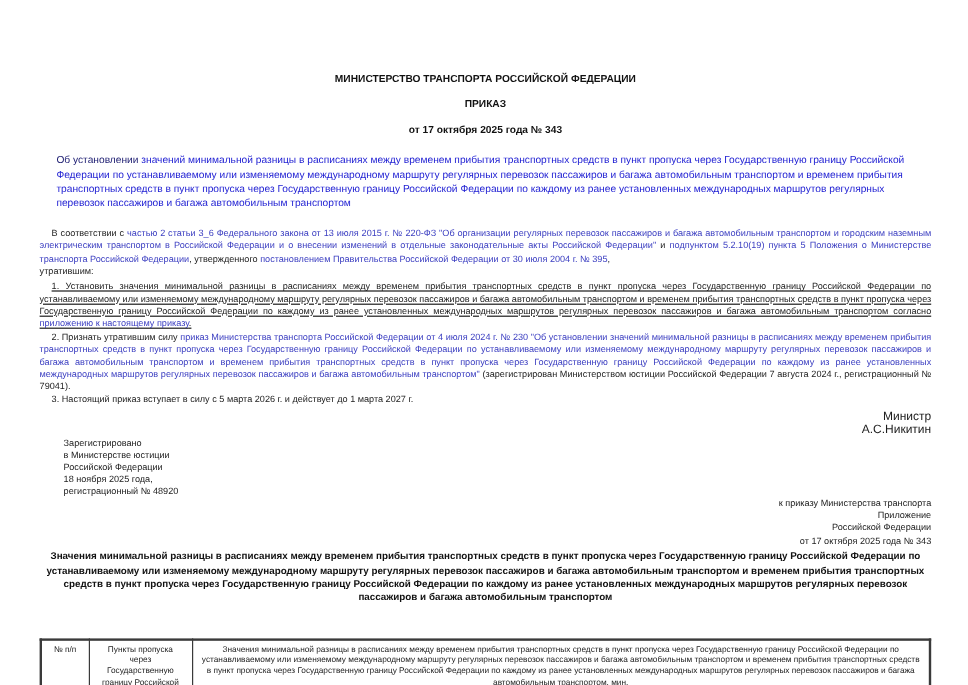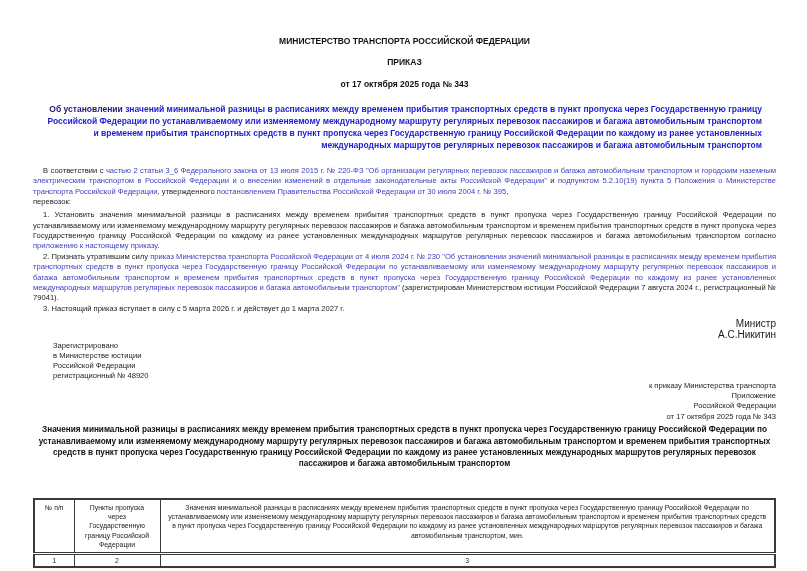--- a/index.html
+++ b/index.html
@@ -5,38 +5,38 @@
   * { margin:0; padding:0; box-sizing:border-box; }
   html,body { background:#e9e9e9; }
   .page {
     position:relative; width:807px; height:571px; background:#ffffff;
     font-family:"Liberation Sans", sans-serif; color:#1c1c1c; overflow:hidden;
     margin:0 auto;
   }
   .content { position:absolute; left:33px; right:31px; top:0; }
 
   .c-bold { text-align:center; font-weight:bold; font-size:8.5px; color:#111; }
-  #ministry { padding-top:36px; }
+  #ministry { padding-top:36px;margin-top:24px; }
   #prikaz   { margin-top:11px; }
   #dateno   { margin-top:12px; }
 
   #doc-title {
     margin-top:14px; padding:0 14px;
-    text-align:right; font-weight:bold; font-size:8.5px; line-height:12px;
+    text-align:left; font-weight:normal; font-size:8.5px; line-height:12px;
   }
   .title-prefix { color:#1b1b70; }
   .title-link   { color:#1c1cd2; text-decoration:none; cursor:pointer; }
 
   .body-txt { font-size:7.6px; line-height:10.4px; text-align:justify; color:#1c1c1c; }
   .lnk { color:#3b3ec1; text-decoration:none; cursor:pointer; }
 
   #preamble { margin-top:15px; text-indent:10px; }
   #resolve  { font-size:7.6px; line-height:10.4px; }
   .item { text-indent:10px; }
-  #item1 { margin-top:2.5px; }
+  #item1 { margin-top:2.5px;text-decoration:underline; }
 
   #signature { margin-top:5px; text-align:right; font-size:10px; line-height:10.4px; }
   #registration { margin-top:1px; font-size:7.6px; line-height:9.9px;margin-left:20px; }
   #annex-ref { text-align:right; font-size:7.6px; line-height:10.4px; margin-top:0px; }
 
   #annex-title {
     margin-top:2px; text-align:center; font-weight:bold;
     font-size:8.2px; line-height:11.4px; color:#111; padding:0 2px;
   }
 
@@ -56,37 +56,38 @@
 <div class="page">
   <div class="content">
 
     <div id="ministry" class="c-bold">МИНИСТЕРСТВО ТРАНСПОРТА РОССИЙСКОЙ ФЕДЕРАЦИИ</div>
     <div id="prikaz" class="c-bold">ПРИКАЗ</div>
     <div id="dateno" class="c-bold">от 17 октября 2025 года № 343</div>
 
     <div id="doc-title"><span class="title-prefix">Об установлении </span><span class="title-link">значений минимальной разницы в расписаниях между временем прибытия транспортных средств в пункт пропуска через Государственную границу Российской Федерации по устанавливаемому или изменяемому международному маршруту регулярных перевозок пассажиров и багажа автомобильным транспортом и временем прибытия транспортных средств в пункт пропуска через Государственную границу Российской Федерации по каждому из ранее установленных международных маршрутов регулярных перевозок пассажиров и багажа автомобильным транспортом</span></div>
 
     <p id="preamble" class="body-txt"><span>В соответствии с </span><span class="lnk">частью 2 статьи 3_6 Федерального закона от 13 июля 2015 г. № 220-ФЗ "Об организации регулярных перевозок пассажиров и багажа автомобильным транспортом и городским наземным электрическим транспортом в Российской Федерации и о внесении изменений в отдельные законодательные акты Российской Федерации"</span><span> и </span><span class="lnk">подпунктом 5.2.10(19) пункта 5 Положения о Министерстве транспорта Российской Федерации</span><span>, утвержденного </span><span class="lnk">постановлением Правительства Российской Федерации от 30 июля 2004 г. № 395</span><span>,</span></p>
-    <div id="resolve">перевозок:</div>
+    <div id="resolve">утратившим:</div>
 
     <p id="item1" class="body-txt item"><span>1. Установить значения минимальной разницы в расписаниях между временем прибытия транспортных средств в пункт пропуска через Государственную границу Российской Федерации по устанавливаемому или изменяемому международному маршруту регулярных перевозок пассажиров и багажа автомобильным транспортом и временем прибытия транспортных средств в пункт пропуска через Государственную границу Российской Федерации по каждому из ранее установленных международных маршрутов регулярных перевозок пассажиров и багажа автомобильным транспортом согласно </span><span class="lnk">приложению к настоящему приказу</span><span>.</span></p>
 
     <p id="item2" class="body-txt item"><span>2. Признать утратившим силу </span><span class="lnk">приказ Министерства транспорта Российской Федерации от 4 июля 2024 г. № 230 "Об установлении значений минимальной разницы в расписаниях между временем прибытия транспортных средств в пункт пропуска через Государственную границу Российской Федерации по устанавливаемому или изменяемому международному маршруту регулярных перевозок пассажиров и багажа автомобильным транспортом и временем прибытия транспортных средств в пункт пропуска через Государственную границу Российской Федерации по каждому из ранее установленных международных маршрутов регулярных перевозок пассажиров и багажа автомобильным транспортом"</span><span> (зарегистрирован Министерством юстиции Российской Федерации 7 августа 2024 г., регистрационный № 79041).</span></p>
 
     <p id="item3" class="body-txt item">3. Настоящий приказ вступает в силу с 5 марта 2026 г. и действует до 1 марта 2027 г.</p>
 
     <div id="signature">
       <div>Министр</div>
       <div>А.С.Никитин</div>
     </div>
 
     <div id="registration">
       <div>Зарегистрировано</div>
       <div>в Министерстве юстиции</div>
       <div>Российской Федерации</div>
+      <div>18 ноября 2025 года,</div>
       <div>регистрационный № 48920</div>
     </div>
 
     <div id="annex-ref">
       <div>к приказу Министерства транспорта</div>
       <div>Приложение</div>
       <div>Российской Федерации</div>
       <div>от 17 октября 2025 года № 343</div>
     </div>
 

